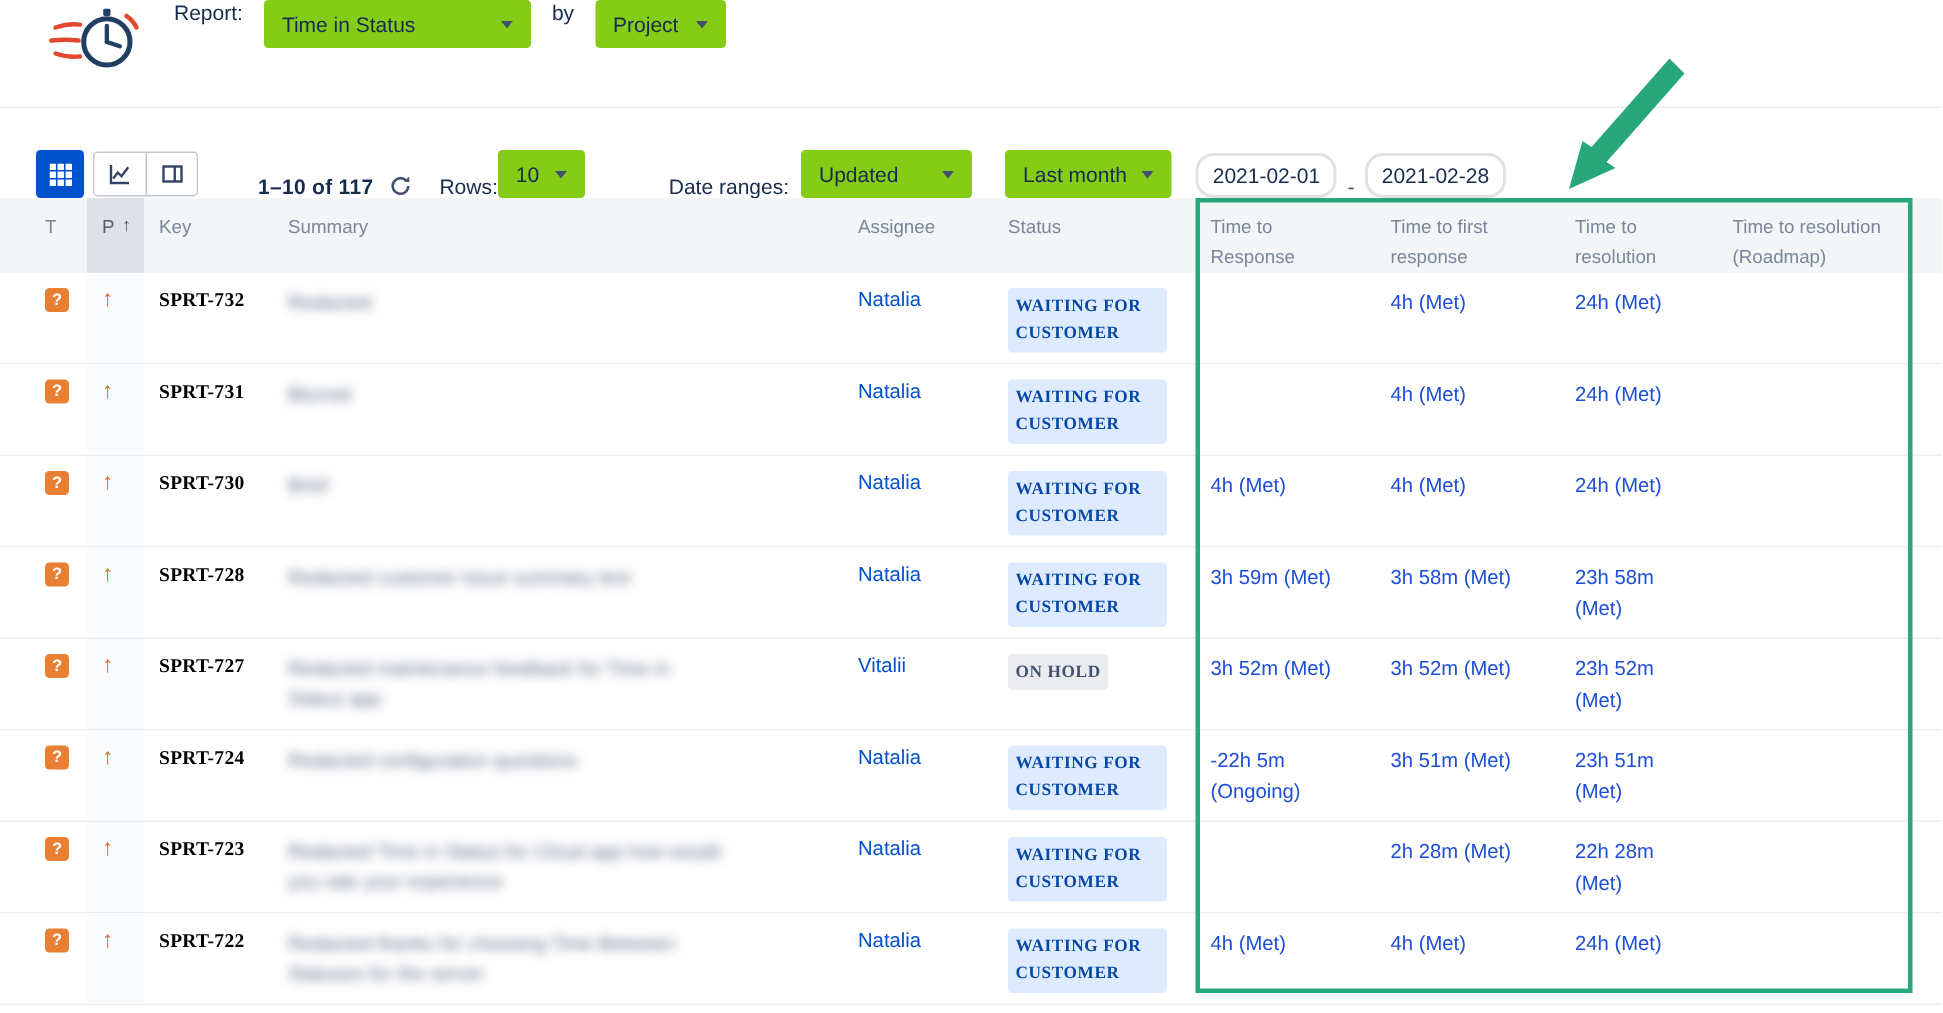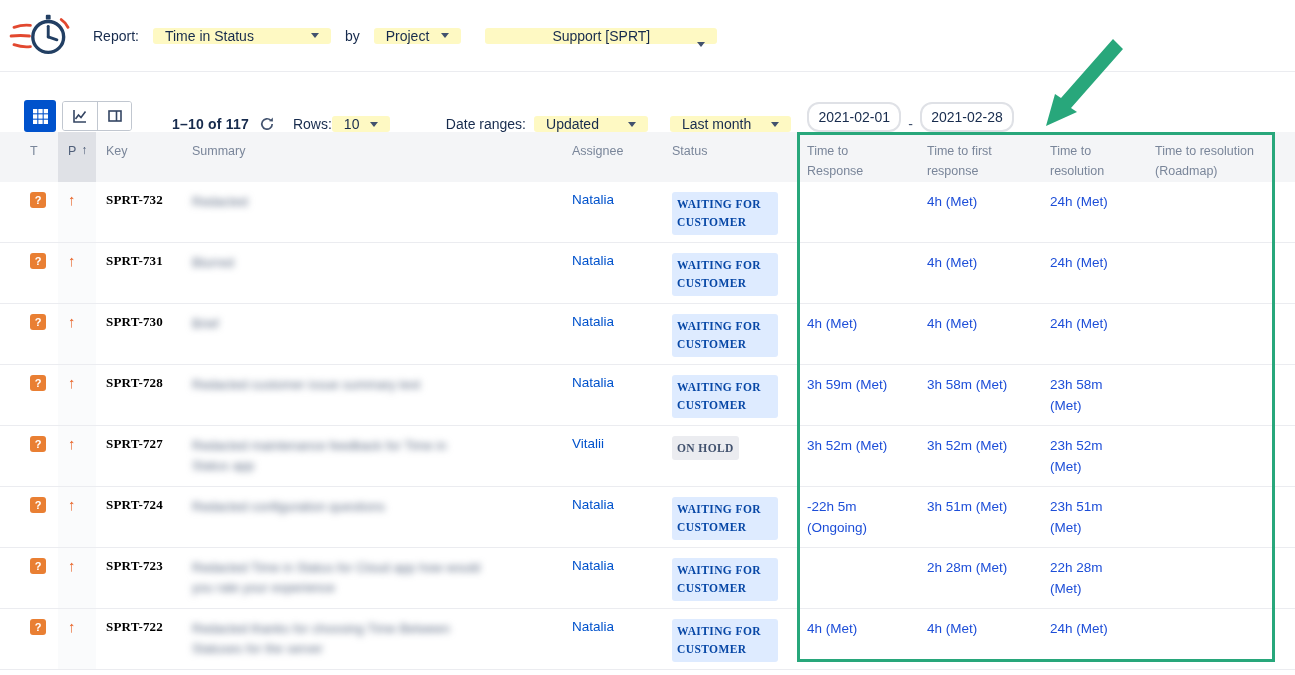--- a/index.html
+++ b/index.html
@@ -1,24 +1,24 @@
 <!DOCTYPE html>
 <html><head>
 <meta charset="utf-8">
 <style>
   *{box-sizing:border-box;margin:0;padding:0}
   html,body{width:1295px;height:675px}
   body{font-family:"Liberation Sans",sans-serif;background:#fff;color:#172b4d;position:relative;overflow:hidden}
 
   
-  .topbar{display:flex;align-items:center;height:72px;padding-left:7px;border-bottom:1px solid #ebecf0}
+  .topbar{display:flex;align-items:flex-start;height:72px;padding-left:30px;border-bottom:1px solid #ebecf0}
   .logo{margin-right:18px;flex:none}
   .lbl{font-size:14px;color:#172b4d}
   .report-lbl{margin-right:14px}
-  .select{height:16px;background:#fef9c3;border-radius:3px;display:flex;align-items:center;justify-content:space-between;padding:0 12px;font-size:14px;color:#172b4d;cursor:pointer;flex:none}
+  .select{height:32px;background:#84cc16;border-radius:3px;display:flex;align-items:center;justify-content:space-between;padding:0 12px;font-size:14px;color:#172b4d;cursor:pointer;flex:none}
   .chev{width:0;height:0;border-left:4px solid transparent;border-right:4px solid transparent;border-top:5px solid #42526e;margin-left:10px;flex:none}
   .w-report{width:178px}
   .by{margin:0 14px}
   .w-scope{width:auto;gap:2px}
   .w-project{width:232px;margin-left:24px;position:relative;justify-content:center}
   .w-project .chev{position:absolute;right:12px;top:14px;margin:0}
 
   
   .toolbar{display:flex;align-items:flex-end;height:60px;padding-left:24px}
   .viewgroup{display:flex;align-items:center}
@@ -26,21 +26,21 @@
   .viewbtn.active{background:#0052cc}
   .btnpair{display:flex;border:1px solid #c1c7d0;border-radius:3px;margin-left:6px;height:30px;overflow:hidden}
   .btnpair .viewbtn{width:34px;height:28px;border-radius:0}
   .btnpair .viewbtn + .viewbtn{border-left:1px solid #c1c7d0}
   .pag{margin-left:40px;font-weight:700;font-size:14px;letter-spacing:.2px}
   .refresh{margin-left:10px;display:flex;cursor:pointer}
   .rows-lbl{margin-left:18px;font-size:14px}
   .sel-rows{width:58px;margin-left:0}
   .dr-lbl{margin-left:56px;font-size:14px}
   .sel-updated{width:114px;margin-left:8px}
-  .sel-preset{width:auto;margin-left:22px;gap:10px}
+  .sel-preset{width:auto;margin-left:22px;gap:0}
   .dateinput{margin-left:16px;width:94px;height:30px;border:2px solid #dfe1e6;border-radius:12px;display:flex;align-items:center;justify-content:center;font-size:14px;background:#fff;cursor:text;flex:none}
   .dateinput.second{margin-left:0}
   .datesep{margin:0 7px;font-size:14px;color:#42526e}
 
   
   .grid{position:relative}
   .thead{display:flex;background:#f4f5f7;height:50px;padding-left:20px}
   .th{padding:9px 10px 0 10px;font-size:12.5px;color:#7a869a;line-height:1.6;cursor:pointer}
   .th-p{background:#dfe1e6;display:flex;gap:5px;color:#505f79}
   .sort-arrow{color:#42526e;font-size:12px;font-weight:700}
@@ -82,24 +82,20 @@
   <span class="lbl report-lbl">Report:</span>
   <div class="select w-report">
     <span>Time in Status</span>
     <span class="chev"></span>
   </div>
   <span class="lbl by">by</span>
   <div class="select w-scope">
     <span>Project</span>
     <span class="chev"></span>
   </div>
-  <div class="select w-project">
-    <span>Support [SPRT]</span>
-    <span class="chev"></span>
-  </div>
 </header>
 
 <div class="toolbar">
   <div class="viewgroup">
     <div class="viewbtn active">
       <svg width="15" height="15" viewBox="0 0 14 14">
         <g fill="#fff">
           <rect x="0" y="0" width="4" height="4"></rect>
             <rect x="5" y="0" width="4" height="4"></rect>
             <rect x="10" y="0" width="4" height="4"></rect>

